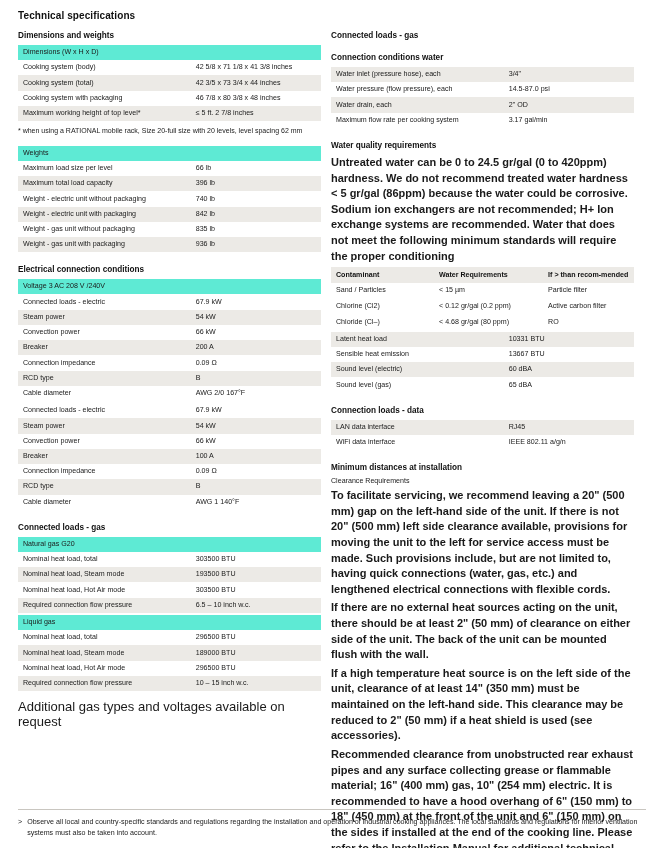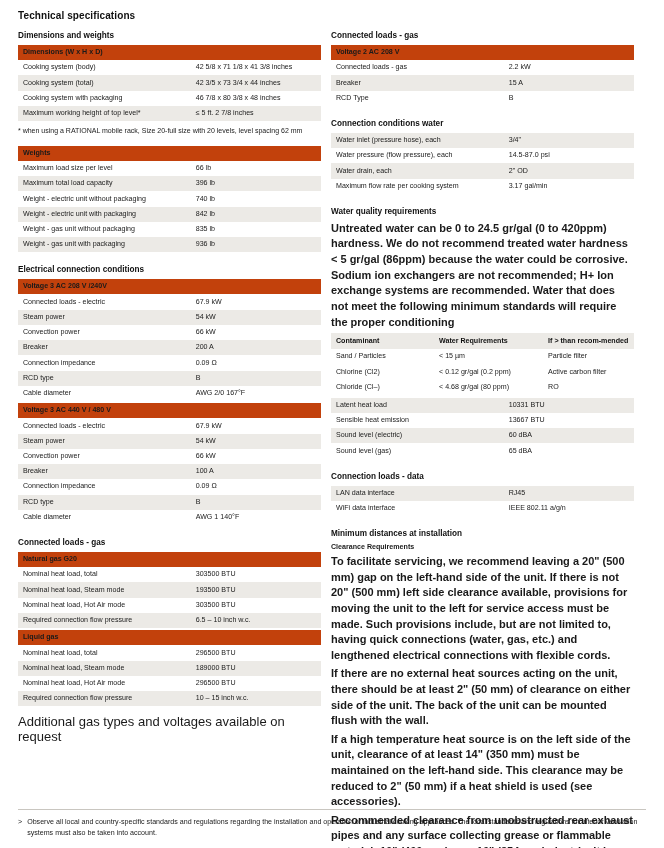--- a/index.html
+++ b/index.html
@@ -64,42 +64,41 @@
   table.spec tr.plain td {
     background: #ffffff;
   }
   table.spec td.c1 {
     width: 57%;
   }
   table.spec td.c2 {
     width: 43%;
   }
   table.spec tr.head td {
-    font-weight: bold;
-    background: #c2410c;
+    font-weight: normal;
+    background: #5eead4;
   }
   .note {
     font-size: 7px;
     line-height: 1.35;
     margin: 5px 0 10px 0;
     color: #1a1a1a;
   }
   .para {
     font-size: 11px;
     line-height: 1.42;
     margin: 0 0 3px 0;
     color: #1a1a1a;
     text-align: left;
     font-weight: bold;
   }
   .sub {
     font-size: 7.1px;
     margin: 0 0 3px 0;
     color: #1a1a1a;
-    font-weight: bold;
   }
   table.wq {
     width: 100%;
     border-collapse: collapse;
     margin-top: 3px;
     margin-bottom: 2px;
   }
   table.wq td, table.wq th {
     padding: 3.4px 5px;
     font-size: 7.1px;
@@ -257,24 +256,20 @@
             </tr>
         <tr class="plain">
               <td class="c1">Cable diameter</td>
               <td class="c2">AWG 2/0 167°F</td>
             </tr>
       </tbody>
         </table>
 
       <table class="spec">
         <tbody>
-            <tr class="head">
-              <td class="c1">Voltage 3 AC 440 V / 480 V</td>
-              <td class="c2"></td>
-            </tr>
         <tr class="plain">
               <td class="c1">Connected loads - electric</td>
               <td class="c2">67.9 kW</td>
             </tr>
         <tr class="shade">
               <td class="c1">Steam power</td>
               <td class="c2">54 kW</td>
             </tr>
         <tr class="plain">
               <td class="c1">Convection power</td>
@@ -352,40 +347,20 @@
         </table>
 
       <div class="tail-note">Additional gas types and voltages available on request</div>
 
     </div>
 
     <div class="col">
 
       <h3 class="sec">Connected loads - gas</h3>
 
-      <table class="spec">
-        <tbody>
-            <tr class="head">
-              <td class="c1">Voltage 2 AC 208 V</td>
-              <td class="c2"></td>
-            </tr>
-        <tr class="plain">
-              <td class="c1">Connected loads - gas</td>
-              <td class="c2">2.2 kW</td>
-            </tr>
-        <tr class="shade">
-              <td class="c1">Breaker</td>
-              <td class="c2">15 A</td>
-            </tr>
-        <tr class="plain">
-              <td class="c1">RCD Type</td>
-              <td class="c2">B</td>
-            </tr>
-      </tbody>
-        </table>
 
       <h3 class="sec gap">Connection conditions water</h3>
 
       <table class="spec">
         <tbody>
             <tr class="shade">
               <td class="c1">Water inlet (pressure hose), each</td>
               <td class="c2">3/4"</td>
             </tr>
         <tr class="plain">

